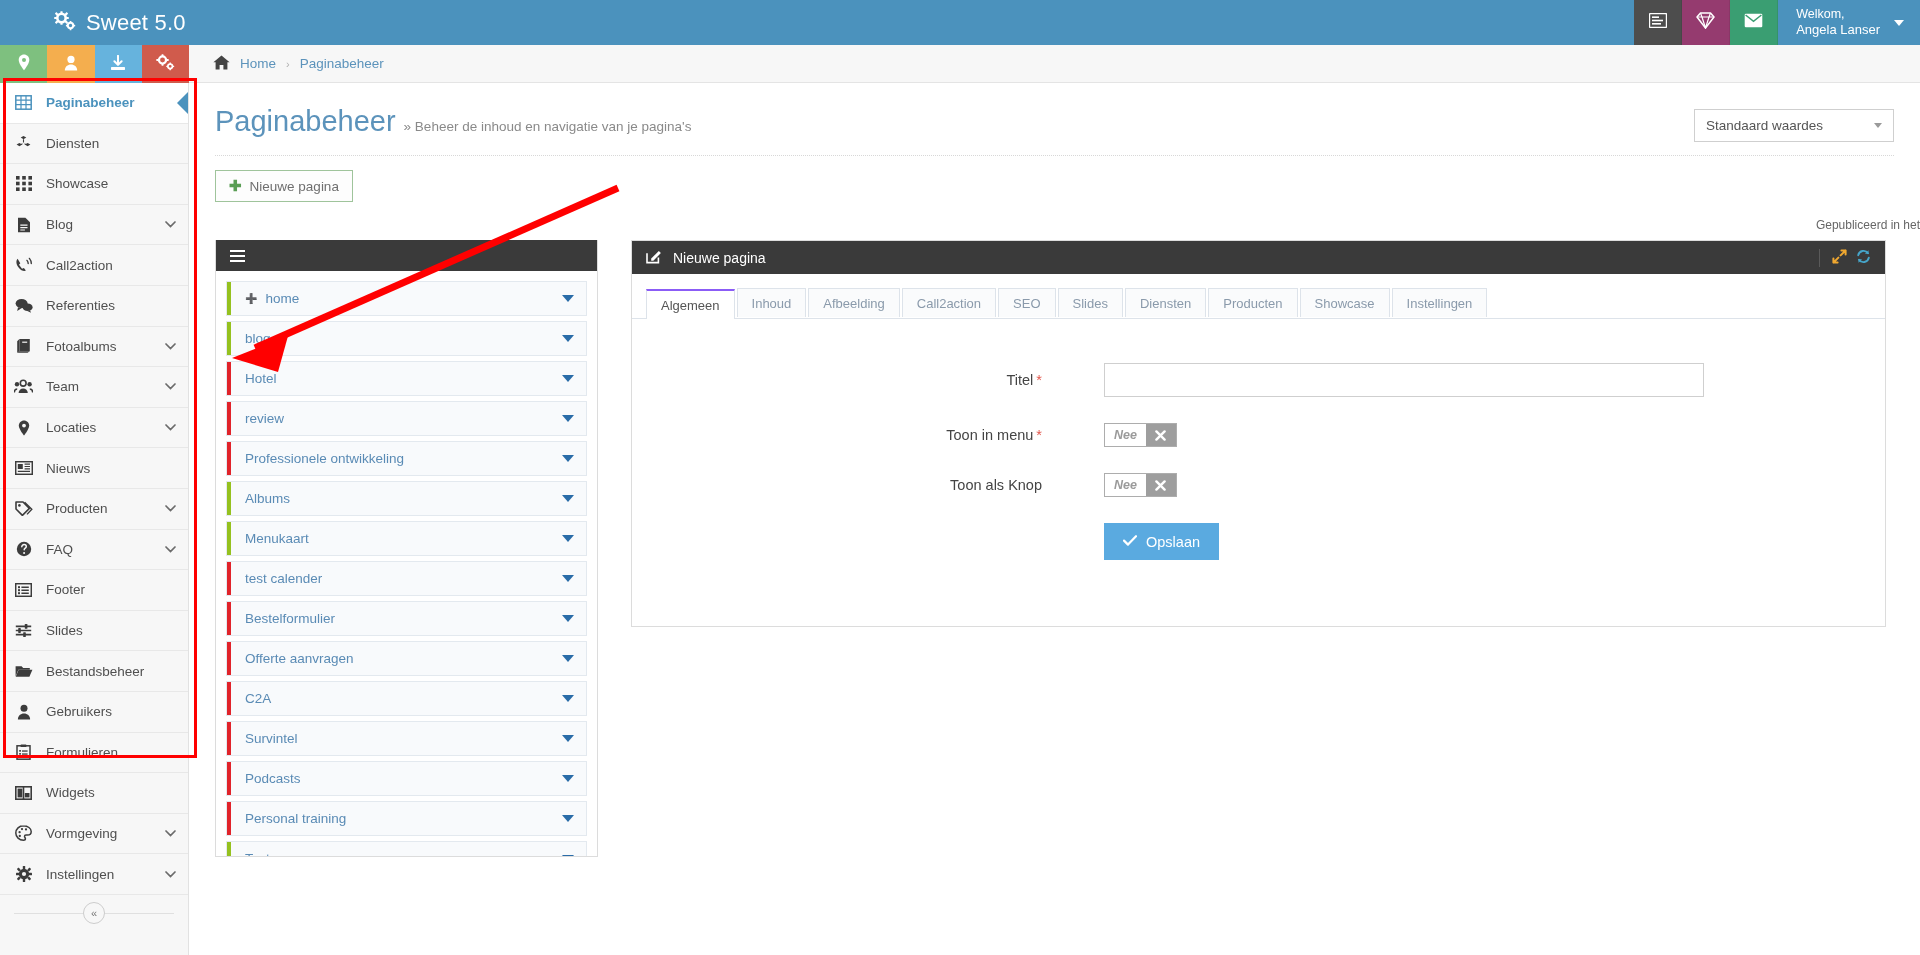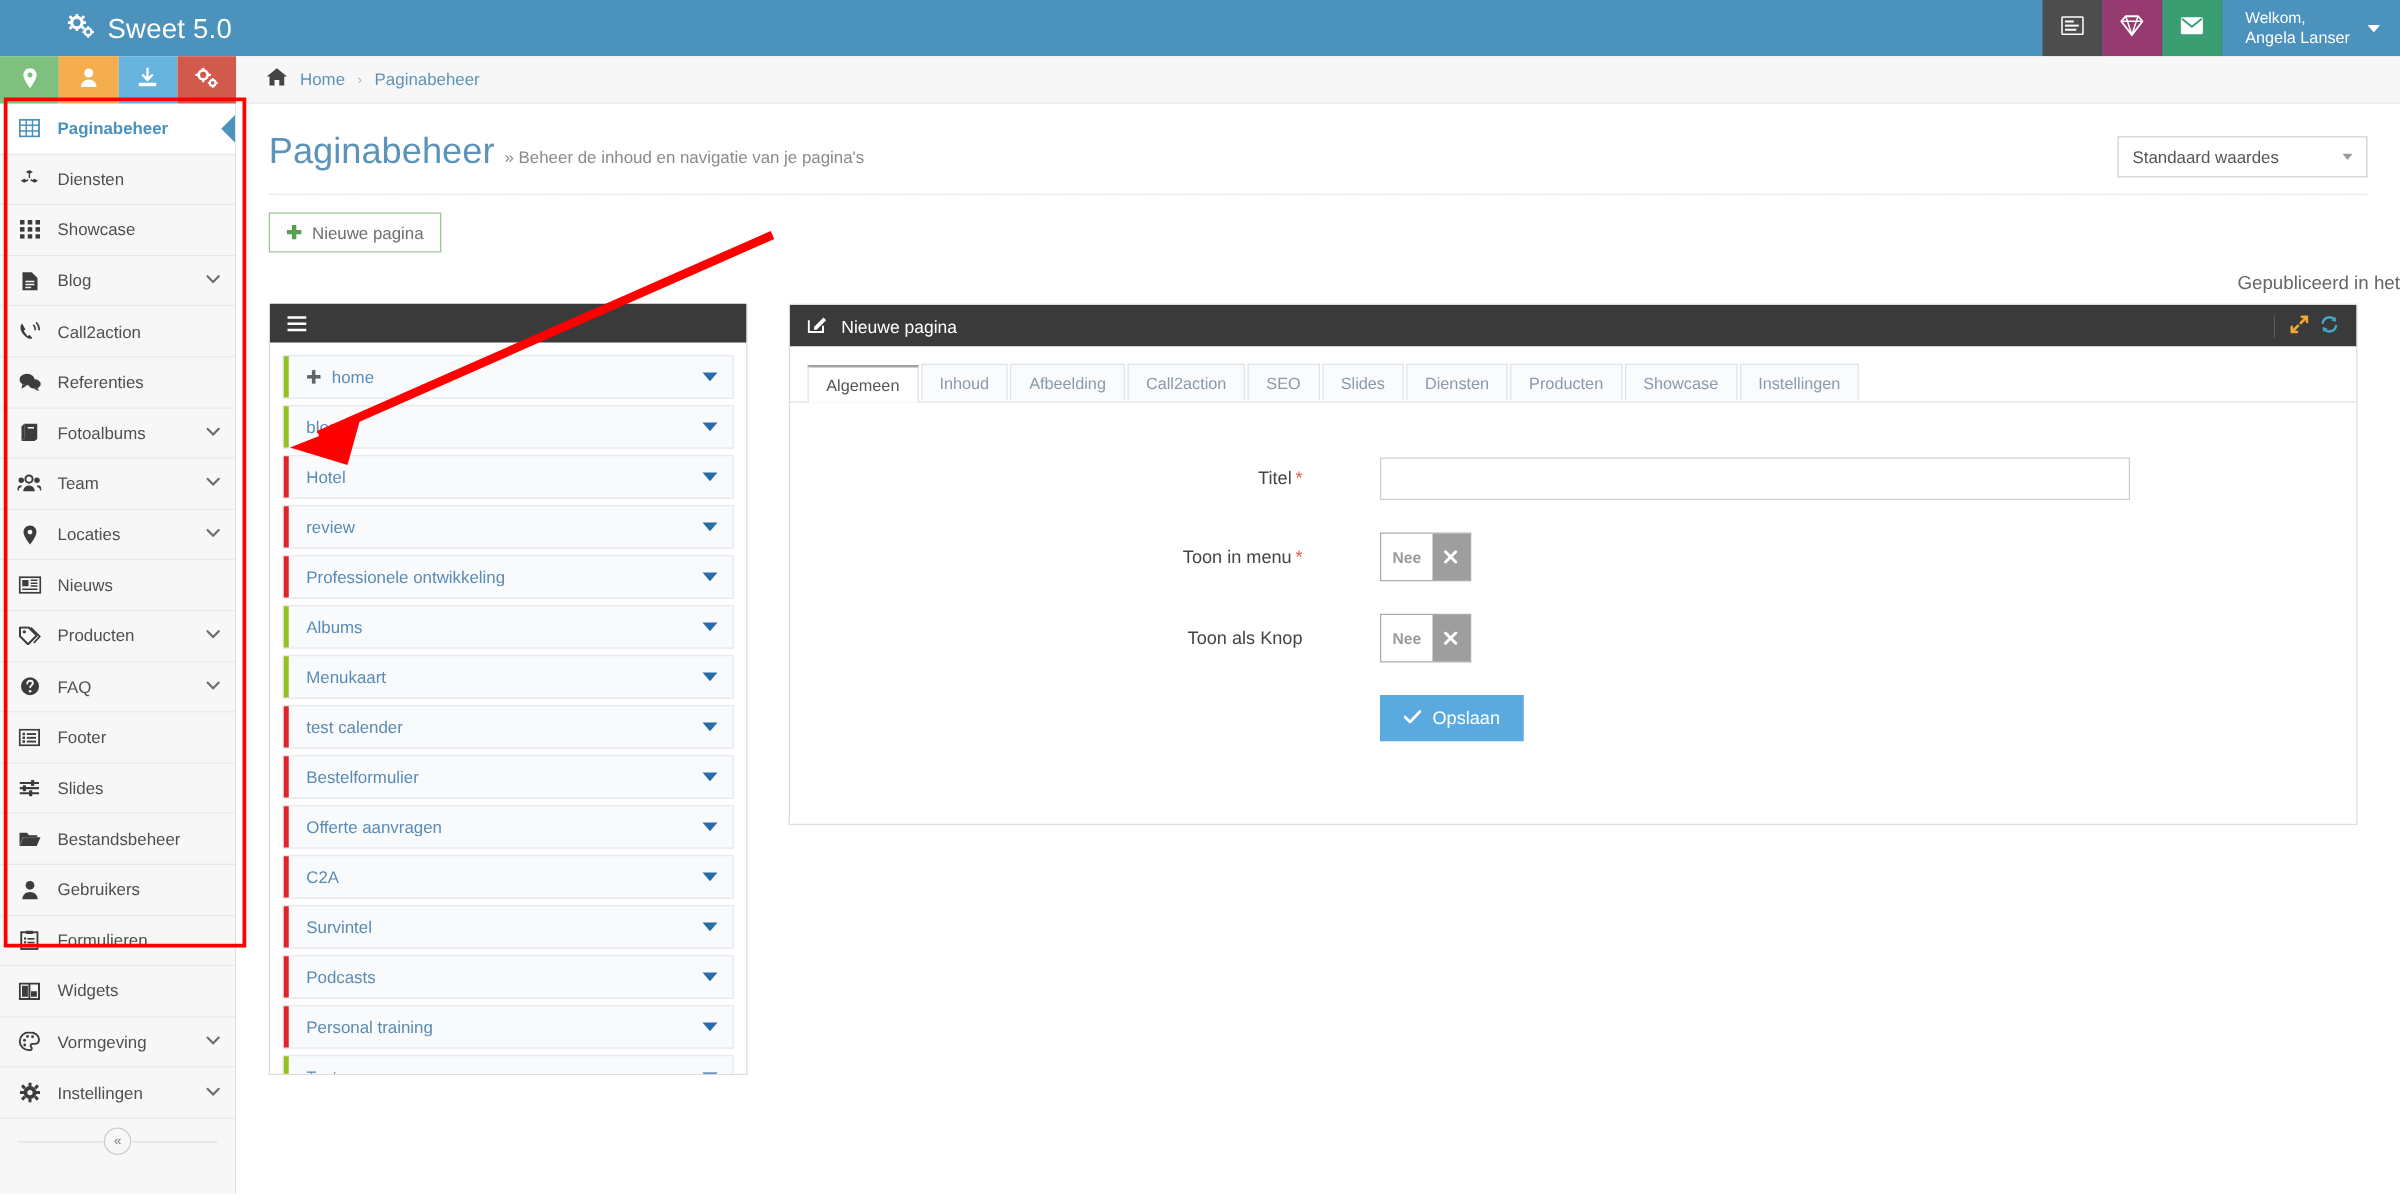--- a/index.html
+++ b/index.html
@@ -138,21 +138,21 @@
   .newpage-row { padding: 14px 26px 0 26px; }
   .btn-new {
     display: inline-flex; align-items: center; gap: 8px;
     height: 32px; padding: 0 13px; border: 1px solid #9fc49b;
     background: #fdfdfd; color: #6f6f6f; font-size: 13.5px; cursor: pointer;
   }
   .btn-new .plus { color: #5a9e55; font-size: 15px; font-weight: 700; }
 
   .pub-note {
     text-align: right; padding: 16px 0 0 0; padding-right: 0;
-    font-size: 15px; color: #666;
+    font-size: 12px; color: #666;
   }
   .pub-note span { display: inline-block; padding-right: 0px; }
 
   
   .content-row {
     display: flex; gap: 0; padding: 8px 0 0 0; align-items: flex-start;
   }
 
   
   .tree-panel {
@@ -203,38 +203,38 @@
   .tabs {
     display: flex; padding: 14px 14px 0 14px; border-bottom: 1px solid #dde3ea;
   }
   .tab {
     height: 29px; padding: 0 14px; display: flex; align-items: center;
     font-size: 13px; color: #8a9aab; background: #fafbfc;
     border: 1px solid #dde3ea; border-bottom: none; margin-right: 2px;
     cursor: pointer; white-space: nowrap;
   }
   .tab.active {
-    background: #fff; color: #555; border-top: 2px solid #a3a3a3;
+    background: #fff; color: #555; border-top: 2px solid #8b5cf6;
     position: relative; top: 1px; height: 30px;
   }
 
   .form-body { padding: 44px 0 40px 0; }
   .frow { display: flex; align-items: center; margin-bottom: 26px; gap: 36px; }
   .frow .flabel {
     width: 436px; text-align: right; padding-right: 26px;
     font-size: 14.5px; color: #444;
   }
   .flabel .req { color: #e2574c; margin-left: 3px; }
   .fcontrol { flex: 1 1 auto; }
   .txt-input {
     width: 600px; height: 34px; border: 1px solid #cfcfcf; background: #fff;
   }
   .toggle {
-    display: inline-flex; align-items: stretch; height: 39px;
-    border: 1px solid #adadad; background: #fff;
+    display: inline-flex; align-items: stretch; height: 24px;
+    border: 1px solid #adadad; background: #fff; font-style: italic;
   }
   .toggle .tg-label {
     display: flex; align-items: center; padding: 0 9px;
     font-size: 12.5px; font-weight: 700; color: #9a9a9a;
   }
   .toggle .tg-btn {
     width: 30px; background: #9e9e9e; color: #fff; font-size: 12px;
     display: flex; align-items: center; justify-content: center;
   }
   .btn-save {

